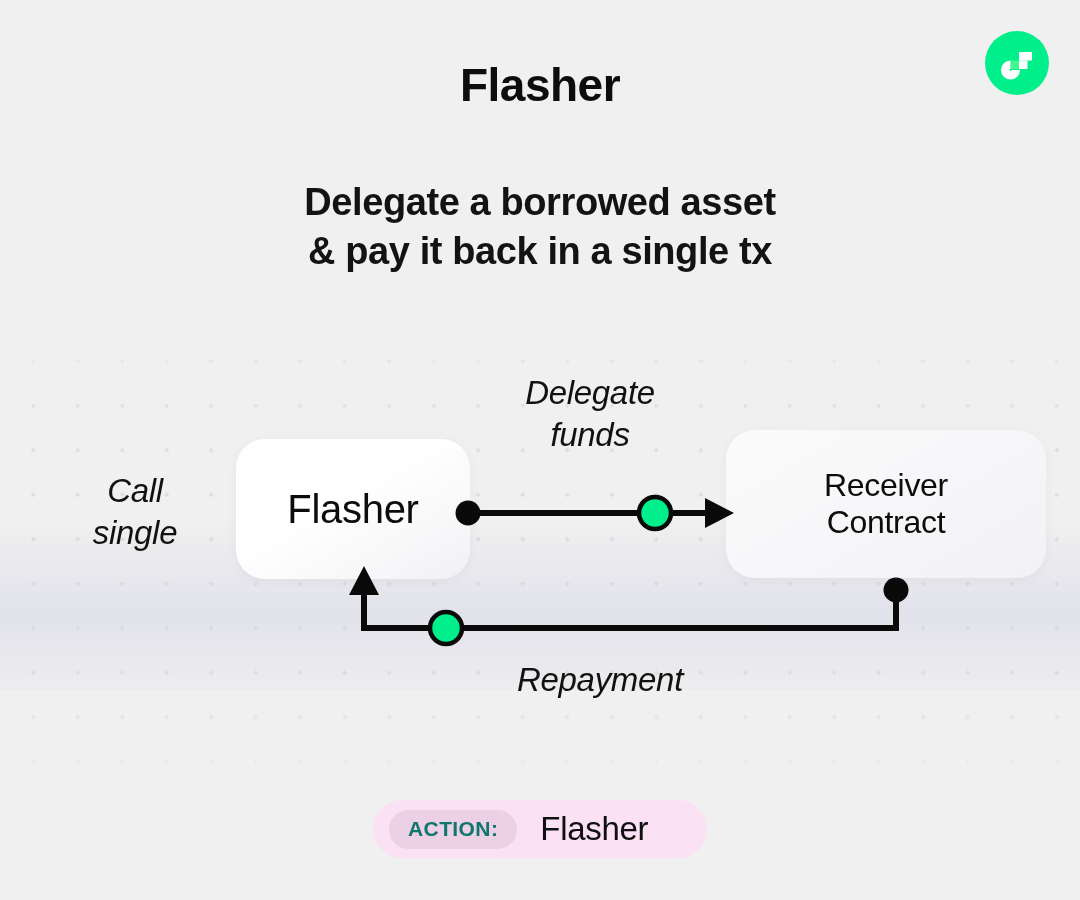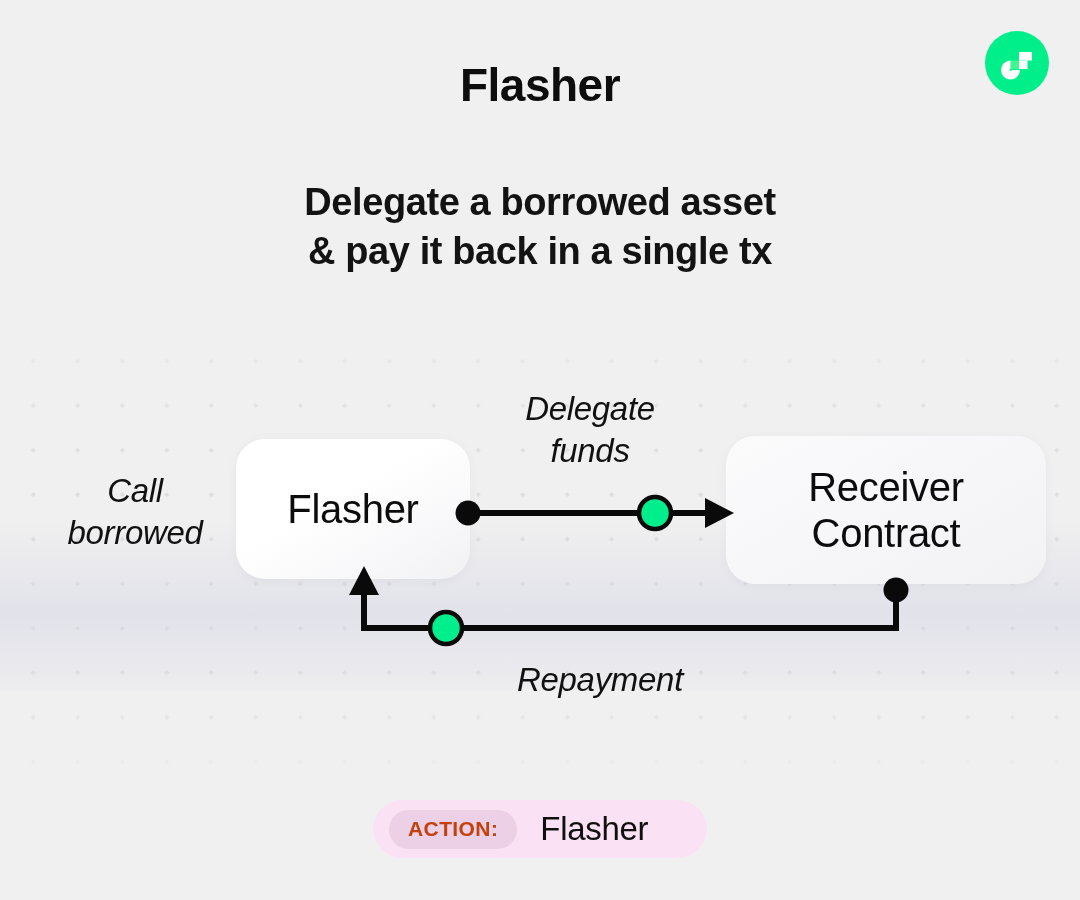--- a/index.html
+++ b/index.html
@@ -100,24 +100,24 @@
   }
   .node-flasher {
     left: 236px;
     top: 109px;
     width: 234px;
     height: 140px;
     font-size: 40px;
   }
   .node-receiver {
     left: 726px;
-    top: 106px;
+    top: 100px;
     width: 320px;
     height: 148px;
-    font-size: 40px;
+    font-size: 32px;
     background: linear-gradient(150deg, #fbfbfc 0%, #f7f7f9 45%, #f2f2f5 100%);
   }
 
   
   .edge-label {
     position: absolute;
     font-style: italic;
     font-size: 33px;
     line-height: 1.28;
     color: #111;
@@ -125,21 +125,21 @@
     letter-spacing: -0.3px;
     white-space: pre-line;
   }
   .label-call {
     left: 38px;
     top: 140px;
     width: 194px;
   }
   .label-delegate {
     left: 468px;
-    top: 58px;
+    top: 42px;
     width: 244px;
   }
   .label-repayment {
     left: 430px;
     top: 305px;
     width: 340px;
     margin-top: 24px;
   }
 
   
@@ -165,21 +165,21 @@
     padding: 0 16px;
     box-sizing: border-box;
   }
   .action-tag {
     background: #ecd0e5;
     border-radius: 20px;
     padding: 7px 19px 8px;
     font-size: 21px;
     font-weight: 700;
     letter-spacing: 0.4px;
-    color: #c2410c;
+    color: #0f766e;
   }
   .action-value {
     margin-left: 23px;
     font-size: 33px;
     color: #101010;
     letter-spacing: -0.3px;
   }
 </style>
 </head>
 <body>
@@ -210,21 +210,21 @@
 
   <div class="node node-flasher">
     <span>Flasher</span>
   </div>
   <div class="node node-receiver">
     <span>Receiver
 Contract</span>
   </div>
 
   <div class="edge-label label-call">Call
-borrowed</div>
+single</div>
   <div class="edge-label label-delegate">Delegate
 funds</div>
   <div class="edge-label label-repayment">Repayment</div>
 
   <svg class="connectors" viewBox="0 0 1080 470">
 
     <g>
       <line x1="468" y1="183" x2="712" y2="183" stroke="#0a0a0a" stroke-width="6"></line>
       <polygon points="705,168 734,183 705,198" fill="#0a0a0a"></polygon>
       <circle cx="468" cy="183" r="12.5" fill="#0a0a0a"></circle>

